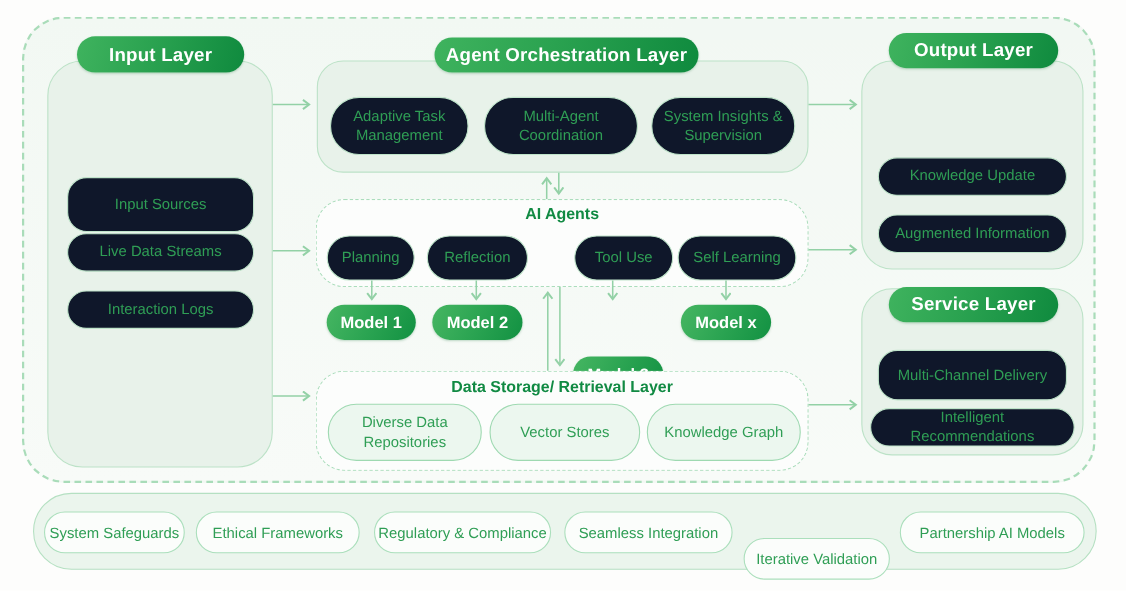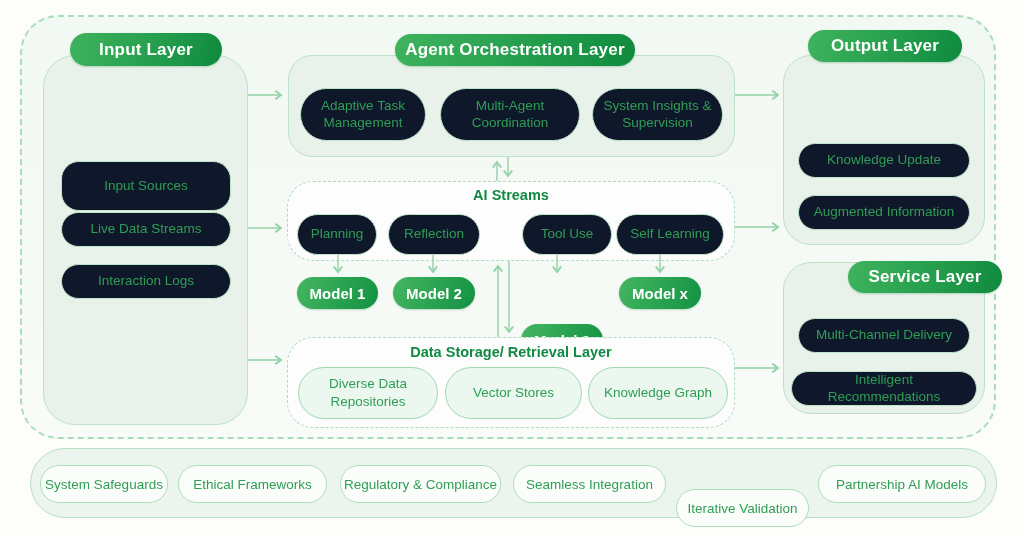--- a/index.html
+++ b/index.html
@@ -69,21 +69,21 @@
   <div class="abs wpill" style="left:61px;top:264px;width:170px;height:35px;">Interaction Logs</div>
   <div class="abs hdr" style="left:70px;top:33px;width:152px;height:33px;">Input Layer</div>
 
   <div class="abs panel" style="left:288px;top:55px;width:447px;height:102px;border-radius:24px;"></div>
   <div class="abs wpill bigpill" style="left:300px;top:88px;width:126px;height:53px;">Adaptive Task Management</div>
   <div class="abs wpill bigpill" style="left:440px;top:88px;width:140px;height:53px;">Multi-Agent Coordination</div>
   <div class="abs wpill bigpill" style="left:592px;top:88px;width:131px;height:53px;">System Insights &amp; Supervision</div>
   <div class="abs hdr" style="left:395px;top:34px;width:240px;height:32px;">Agent Orchestration Layer</div>
 
   <div class="abs dash-box" style="left:287px;top:181px;width:448px;height:80px;"></div>
-  <div class="abs sect-title" style="left:287px;top:187px;width:448px;">AI Streams</div>
+  <div class="abs sect-title" style="left:287px;top:187px;width:448px;">AI Agents</div>
   <div class="abs wpill" style="left:297px;top:214px;width:80px;height:41px;border-radius:21px;">Planning</div>
   <div class="abs wpill" style="left:388px;top:214px;width:92px;height:41px;border-radius:21px;">Reflection</div>
   <div class="abs wpill" style="left:522px;top:214px;width:90px;height:41px;border-radius:21px;">Tool Use</div>
   <div class="abs wpill" style="left:616px;top:214px;width:108px;height:41px;border-radius:21px;">Self Learning</div>
 
   <div class="abs model-pill" style="left:297px;top:277px;width:81px;height:32px;">Model 1</div>
   <div class="abs model-pill" style="left:393px;top:277px;width:82px;height:32px;">Model 2</div>
   <div class="abs model-pill" style="left:521px;top:277px;width:82px;height:32px;margin-top:47px;">Model 3</div>
   <div class="abs model-pill" style="left:619px;top:277px;width:82px;height:32px;">Model x</div>
 
@@ -92,23 +92,23 @@
   <div class="abs mintpill" style="left:298px;top:367px;width:140px;height:52px;">Diverse Data Repositories</div>
   <div class="abs mintpill" style="left:445px;top:367px;width:137px;height:52px;">Vector Stores</div>
   <div class="abs mintpill" style="left:588px;top:367px;width:140px;height:52px;">Knowledge Graph</div>
 
   <div class="abs panel" style="left:783px;top:55px;width:202px;height:190px;border-radius:28px;"></div>
   <div class="abs wpill" style="left:798px;top:143px;width:172px;height:35px;">Knowledge Update</div>
   <div class="abs wpill" style="left:798px;top:195px;width:172px;height:35px;">Augmented Information</div>
   <div class="abs hdr" style="left:808px;top:30px;width:154px;height:32px;">Output Layer</div>
 
   <div class="abs panel" style="left:783px;top:262px;width:202px;height:152px;border-radius:28px;"></div>
-  <div class="abs wpill" style="left:798px;top:318px;width:172px;height:35px;">Multi-Channel Delivery</div>
+  <div class="abs wpill" style="left:798px;top:318px;width:172px;height:46px;">Multi-Channel Delivery</div>
   <div class="abs wpill" style="left:791px;top:371px;width:186px;height:35px;">Intelligent Recommendations</div>
-  <div class="abs hdr" style="left:808px;top:261px;width:154px;height:32px;margin-left:40px;">Service Layer</div>
+  <div class="abs hdr" style="left:808px;top:261px;width:154px;height:32px;">Service Layer</div>
 
   <div class="abs foundation" style="left:30px;top:448px;width:967px;height:70px;"></div>
   <div class="abs fpill" style="left:40px;top:465px;width:128px;height:38px;">System Safeguards</div>
   <div class="abs fpill" style="left:178px;top:465px;width:149px;height:38px;">Ethical Frameworks</div>
   <div class="abs fpill" style="left:340px;top:465px;width:161px;height:38px;">Regulatory &amp; Compliance</div>
   <div class="abs fpill" style="left:513px;top:465px;width:153px;height:38px;">Seamless Integration</div>
   <div class="abs fpill" style="left:676px;top:489px;width:133px;height:38px;">Iterative Validation</div>
   <div class="abs fpill" style="left:818px;top:465px;width:168px;height:38px;">Partnership AI Models</div>
 
   <svg class="arrows" width="1024" height="537" viewBox="0 0 1024 537">

